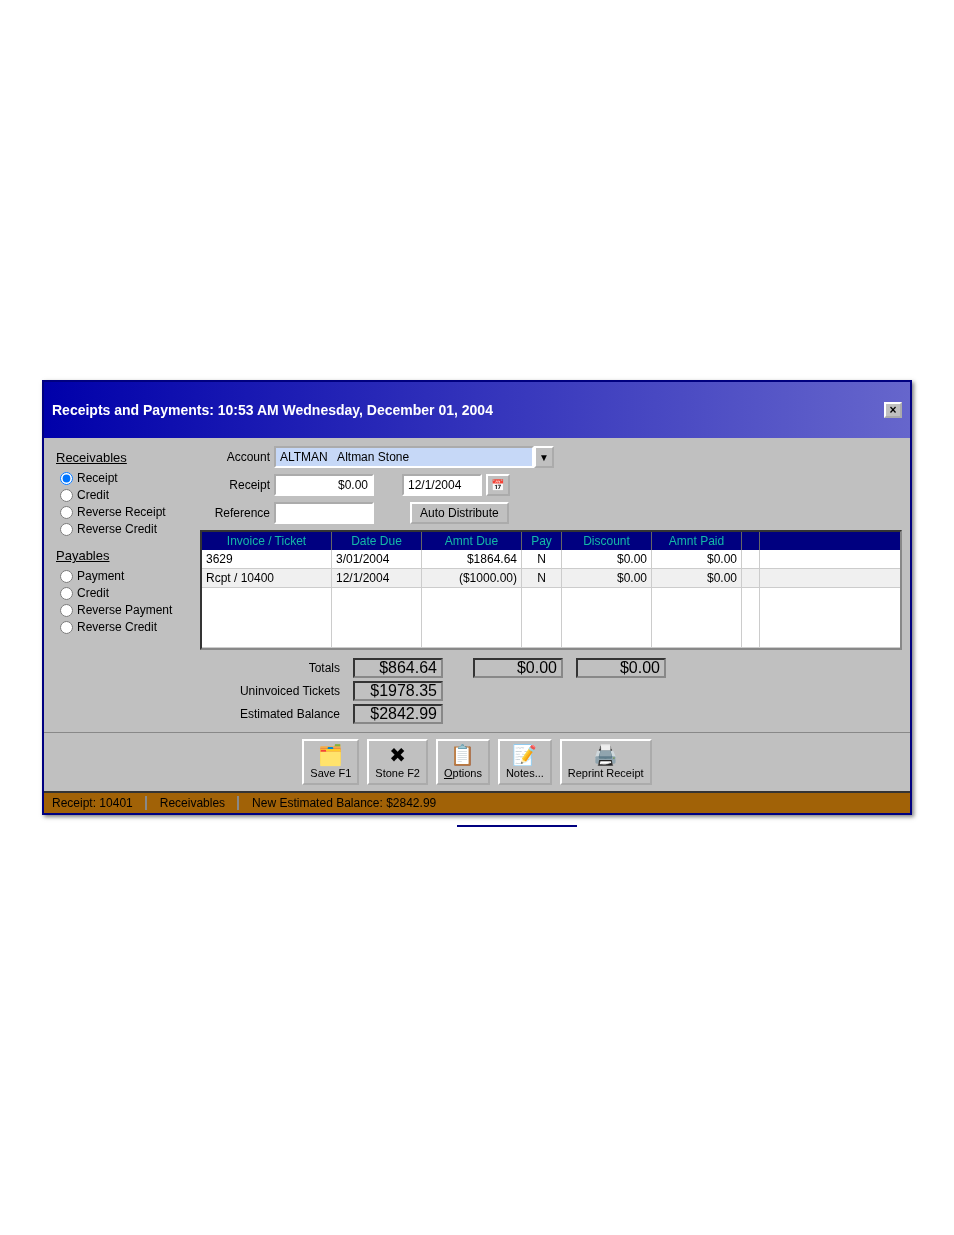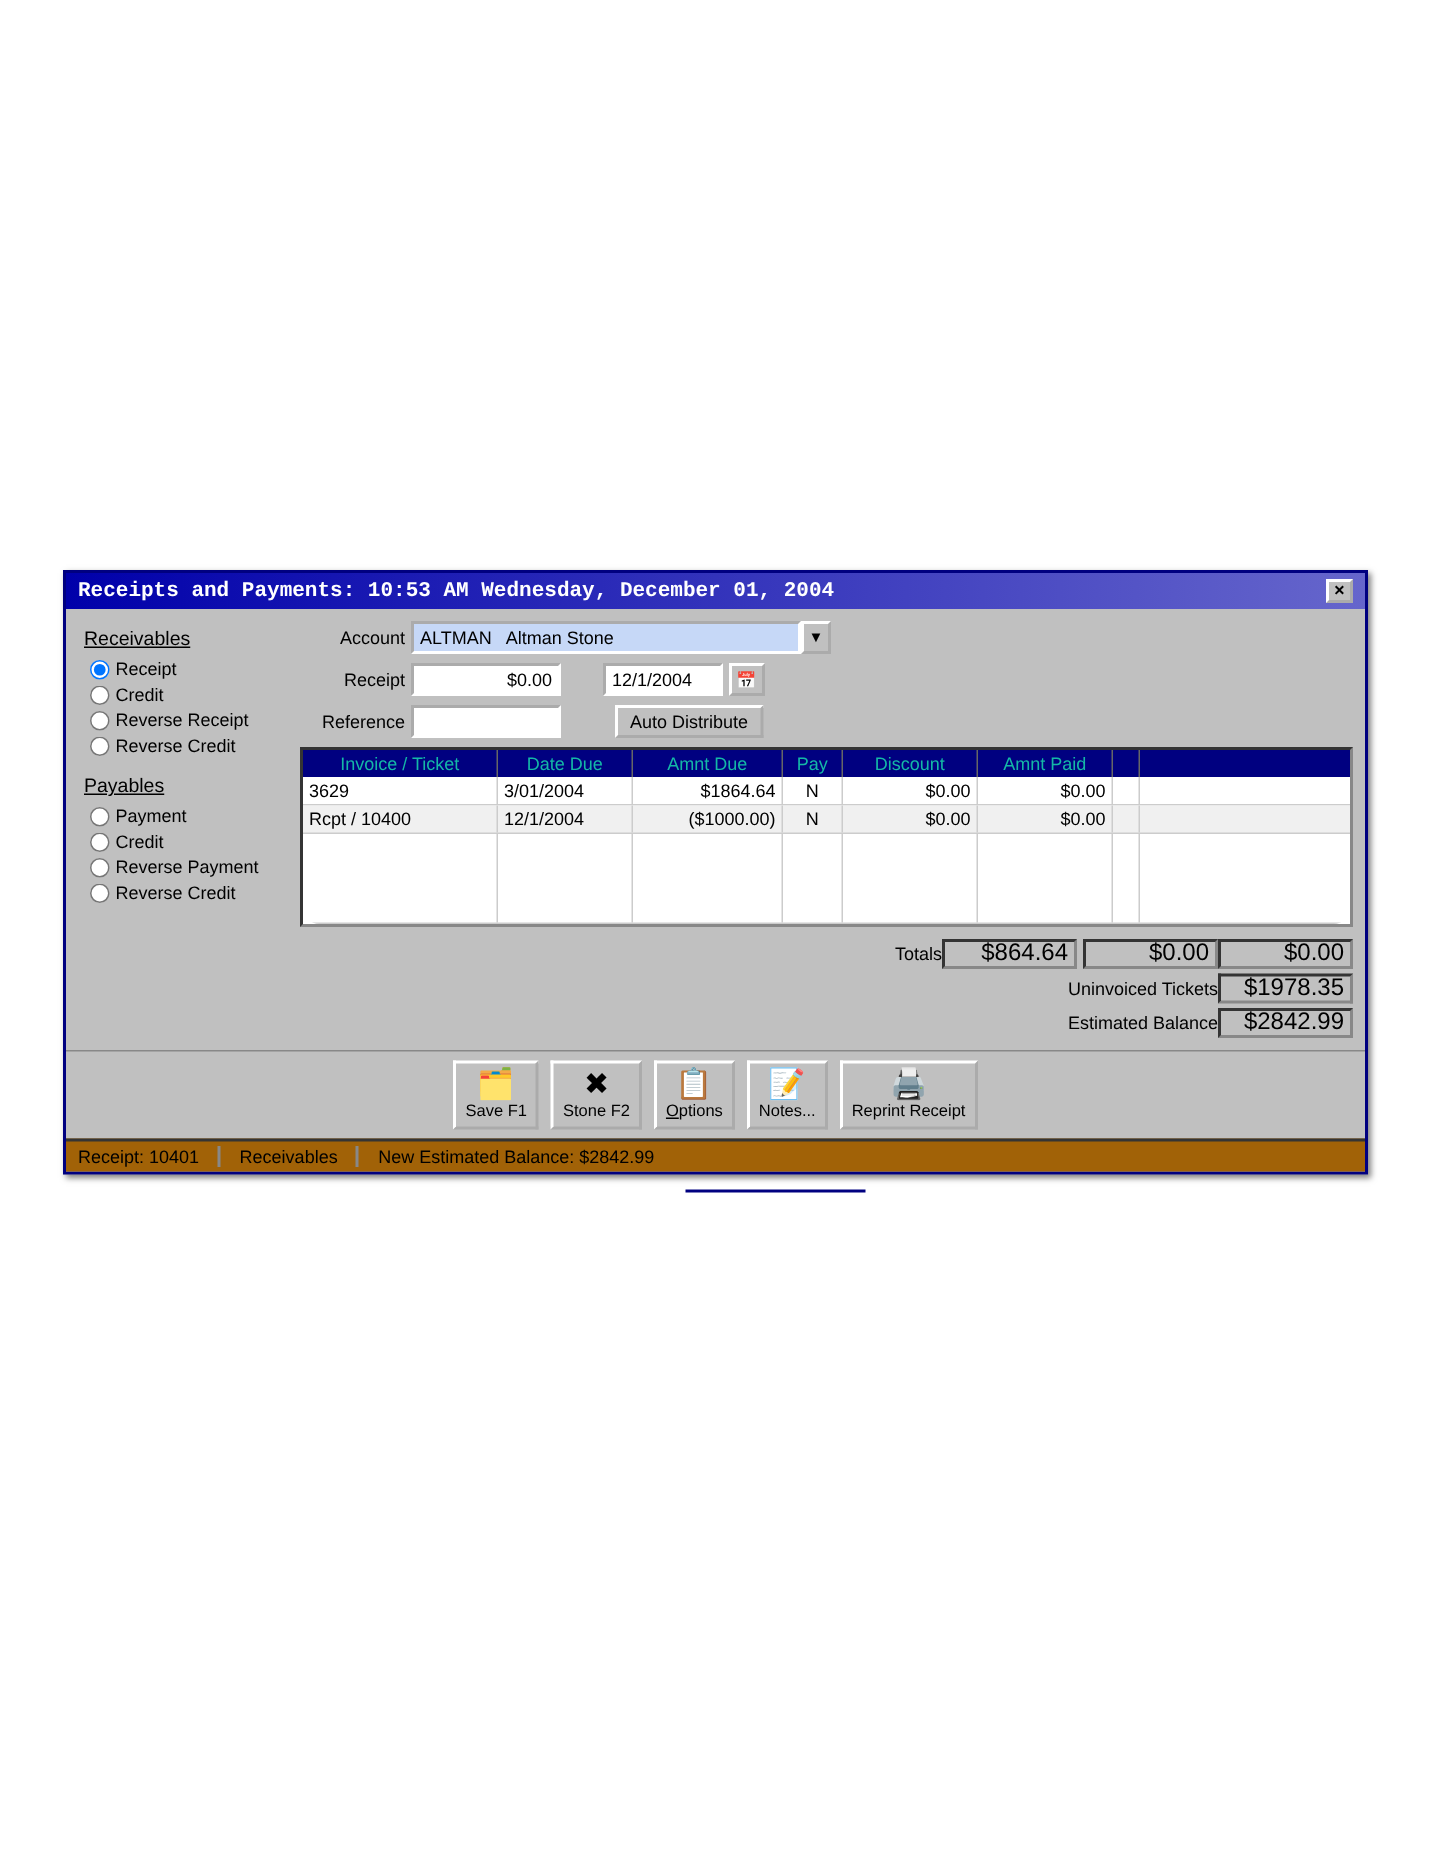--- a/index.html
+++ b/index.html
@@ -21,25 +21,24 @@
       width: 870px;
       border: 2px solid #000080;
       background: #c0c0c0;
       box-shadow: 2px 2px 4px rgba(0,0,0,0.5);
     }
     .title-bar {
       background: linear-gradient(to right, #0000aa, #6666cc);
       color: #fff;
       font-weight: bold;
       font-size: 14px;
-      padding: 4px 8px;
+      padding: 20px 8px;
       display: flex;
       justify-content: space-between;
       align-items: center;
-      font-family: Liberation Mono, monospace;
     }
     .title-bar-close {
       background: #c0c0c0;
       border: 2px outset #fff;
       font-weight: bold;
       font-size: 12px;
       width: 18px;
       height: 16px;
       cursor: pointer;
       display: flex;
@@ -179,21 +178,20 @@
       font-size: 12px;
     }
     .grid-header-cell {
       padding: 2px 4px;
       border-right: 1px solid #666;
       text-align: center;
     }
     .grid-body {
       overflow-y: auto;
       max-height: 120px;
-      border-radius: 11px;
     }
     .grid-row {
       display: grid;
       grid-template-columns: 130px 90px 100px 40px 90px 90px 18px;
       border-bottom: 1px solid #ccc;
       background: #fff;
     }
     .grid-row:nth-child(even) {
       background: #f0f0f0;
     }
@@ -211,22 +209,21 @@
     
     .totals-section {
       display: flex;
       flex-direction: column;
       gap: 3px;
       margin-top: 4px;
     }
     .totals-row {
       display: flex;
       align-items: center;
-      justify-content: flex-end;
-      gap: 0;
+      gap: 13px;
     }
     .totals-label {
       font-size: 12px;
       text-align: right;
       width: 140px;
     }
     .totals-input {
       border: 2px inset #888;
       background: #c0c0c0;
       padding: 2px 4px;

